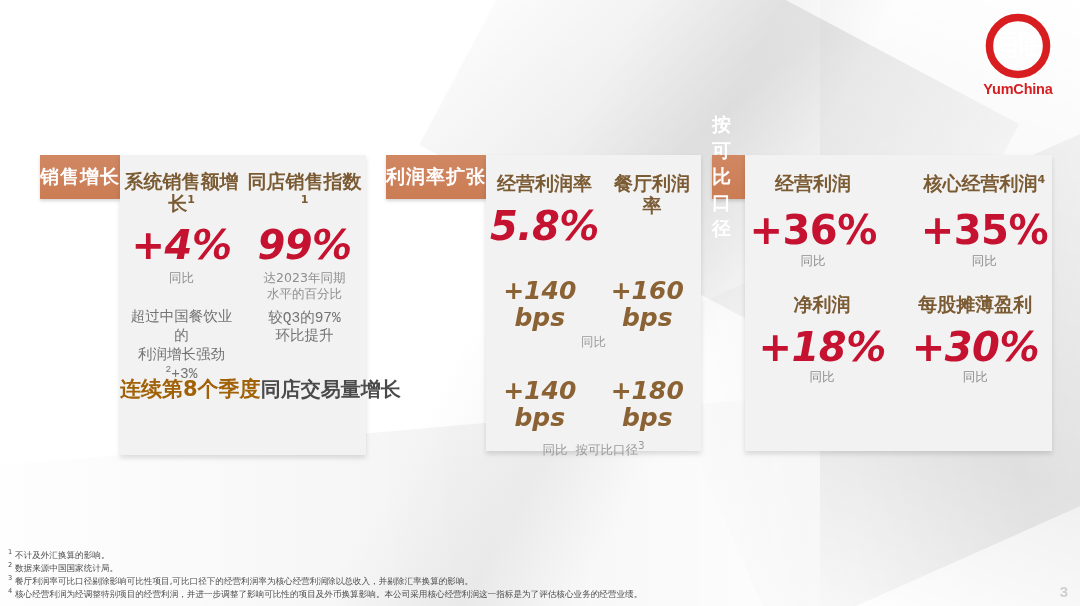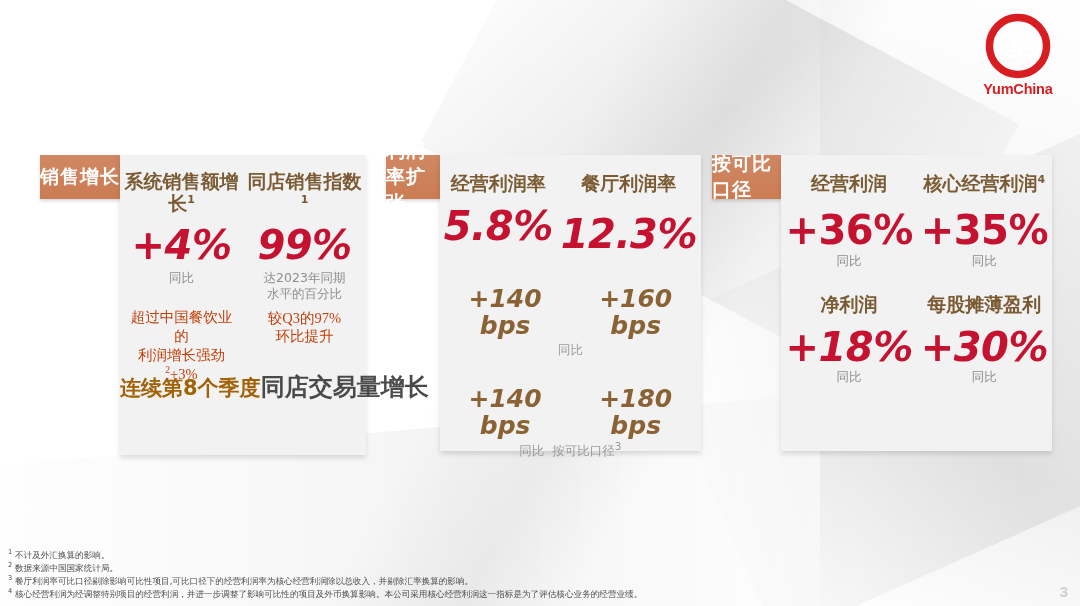--- a/index.html
+++ b/index.html
@@ -124,24 +124,24 @@
   }
   .metric-big.upright{font-style:normal;}
 
   .metric-sub{
     color:#8e8e8e;
     font-size:12.5px;
     line-height:1.25;
     font-family:"DejaVu Sans","Liberation Sans",sans-serif;
   }
   .metric-note{
-    color:#c2410c;
+    color:#737373;
     font-size:14.5px;
     line-height:1.3;
-    font-family:Liberation Serif, serif;
+    font-family:Liberation Mono, monospace;
   }
   .metric-note sup{font-size:9.5px;}
 
   .bps{
     color:#8a6234;
     font-weight:bold;font-style:italic;
     font-size:25px;
     line-height:1.1;
     font-family:"DejaVu Sans","Liberation Sans",sans-serif;
   }
@@ -151,21 +151,21 @@
     font-family:"DejaVu Sans","Liberation Sans",sans-serif;
   }
 
   .banner{
     text-align:center;
     font-size:18.5px;font-weight:bold;
     font-family:"DejaVu Sans","Liberation Sans",sans-serif;
     white-space:nowrap;
   }
   .banner .hl{color:#a16207;font-size:21px;}
-  .banner .rest{color:#4a4a4a;font-size:24px;}
+  .banner .rest{color:#4a4a4a;font-size:20px;}
 
   
   #footnotes{
     position:absolute;left:8px;bottom:6px;width:1050px;
     color:#4c4c4c;
     font-size:8.6px;line-height:1.42;
     font-family:"DejaVu Sans","Liberation Sans",sans-serif;
   }
   #footnotes div{white-space:nowrap;}
   #footnotes sup{font-size:6.6px;}
@@ -260,21 +260,20 @@
       <div class="card-head">利润率扩张</div>
       <div class="card-body">
 
         <div class="cols" style="padding-top:18px;">
           <div class="col">
             <div class="metric-label">经营利润率</div>
             <div class="metric-big" style="margin-top:10px;">5.8%</div>
           </div>
           <div class="col">
             <div class="metric-label">餐厅利润率</div>
-            <div class="metric-big" style="margin-top:18px;">12.3%</div>
           </div>
         </div>
 
         <div class="cols" style="margin-top:30px;">
           <div class="col">
             <div class="bps">+140 bps</div>
           </div>
           <div class="col">
             <div class="bps">+160 bps</div>
           </div>
@@ -282,32 +281,32 @@
         <div class="bps-sub" style="text-align:center;margin-top:2px;">同比</div>
 
         <div class="cols" style="margin-top:26px;">
           <div class="col">
             <div class="bps">+140 bps</div>
           </div>
           <div class="col">
             <div class="bps">+180 bps</div>
           </div>
         </div>
-        <div class="bps-sub" style="text-align:center;margin-top:0;">
+        <div class="bps-sub" style="text-align:center;margin-top:7px;">
           <span>同比</span>&nbsp;&nbsp;<span>按可比口径</span><sup>3</sup>
         </div>
 
       </div>
     </div>
 
     <div class="card card-3">
       <div class="card-head">按可比口径</div>
       <div class="card-body">
 
-        <div class="cols" style="padding-top:18px;">
+        <div class="cols" style="padding-top:18px;gap:36px;">
           <div class="col">
             <div class="metric-label">经营利润</div>
             <div class="metric-big upright" style="margin-top:14px;">+36%</div>
             <div class="metric-sub" style="margin-top:2px;">同比</div>
           </div>
           <div class="col">
             <div class="metric-label">
               <span>核心经营利润</span><sup>4</sup>
             </div>
             <div class="metric-big upright" style="margin-top:14px;">+35%</div>

